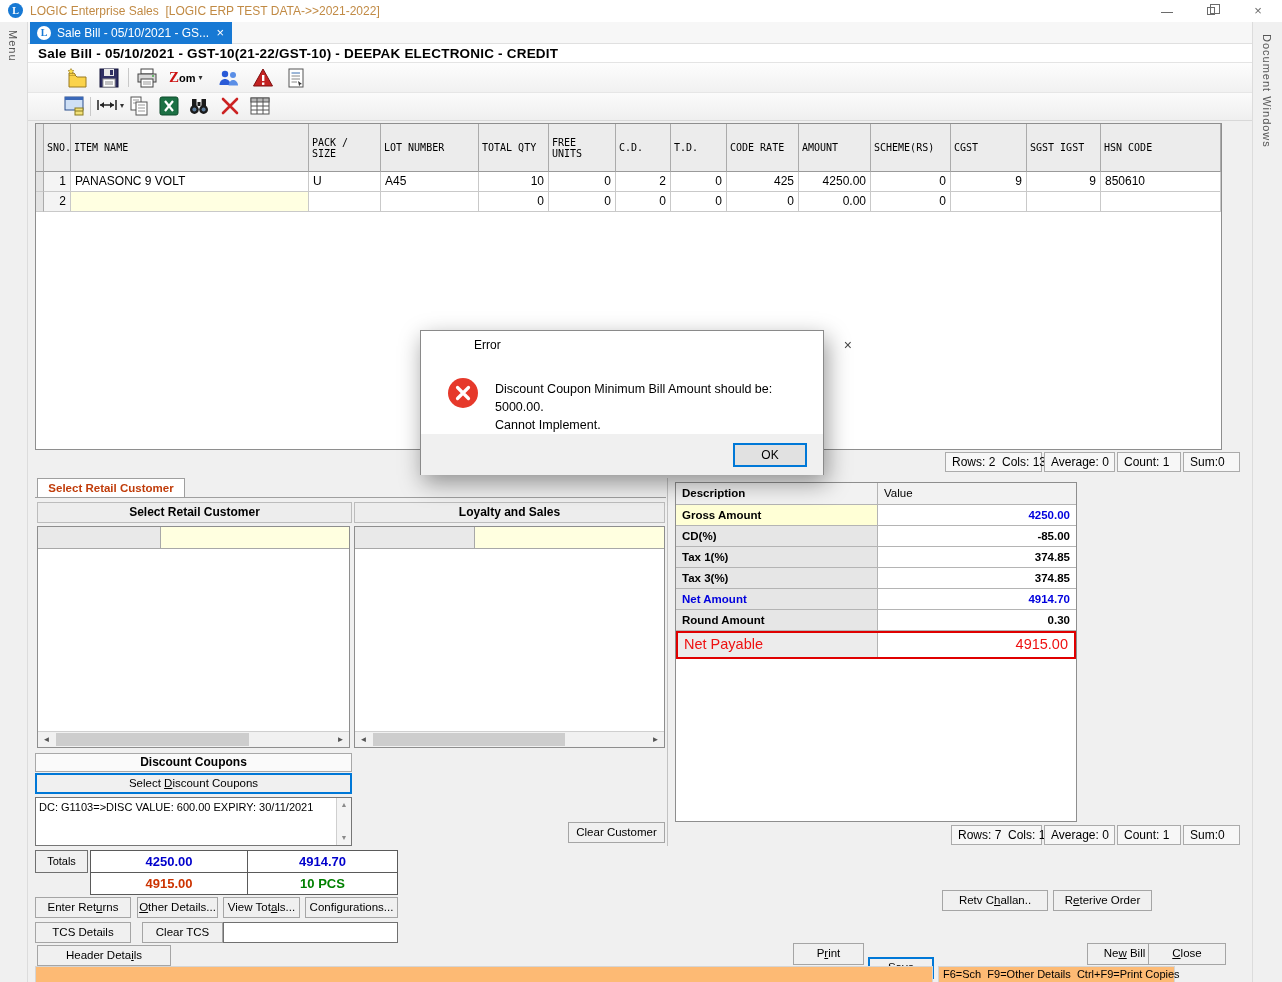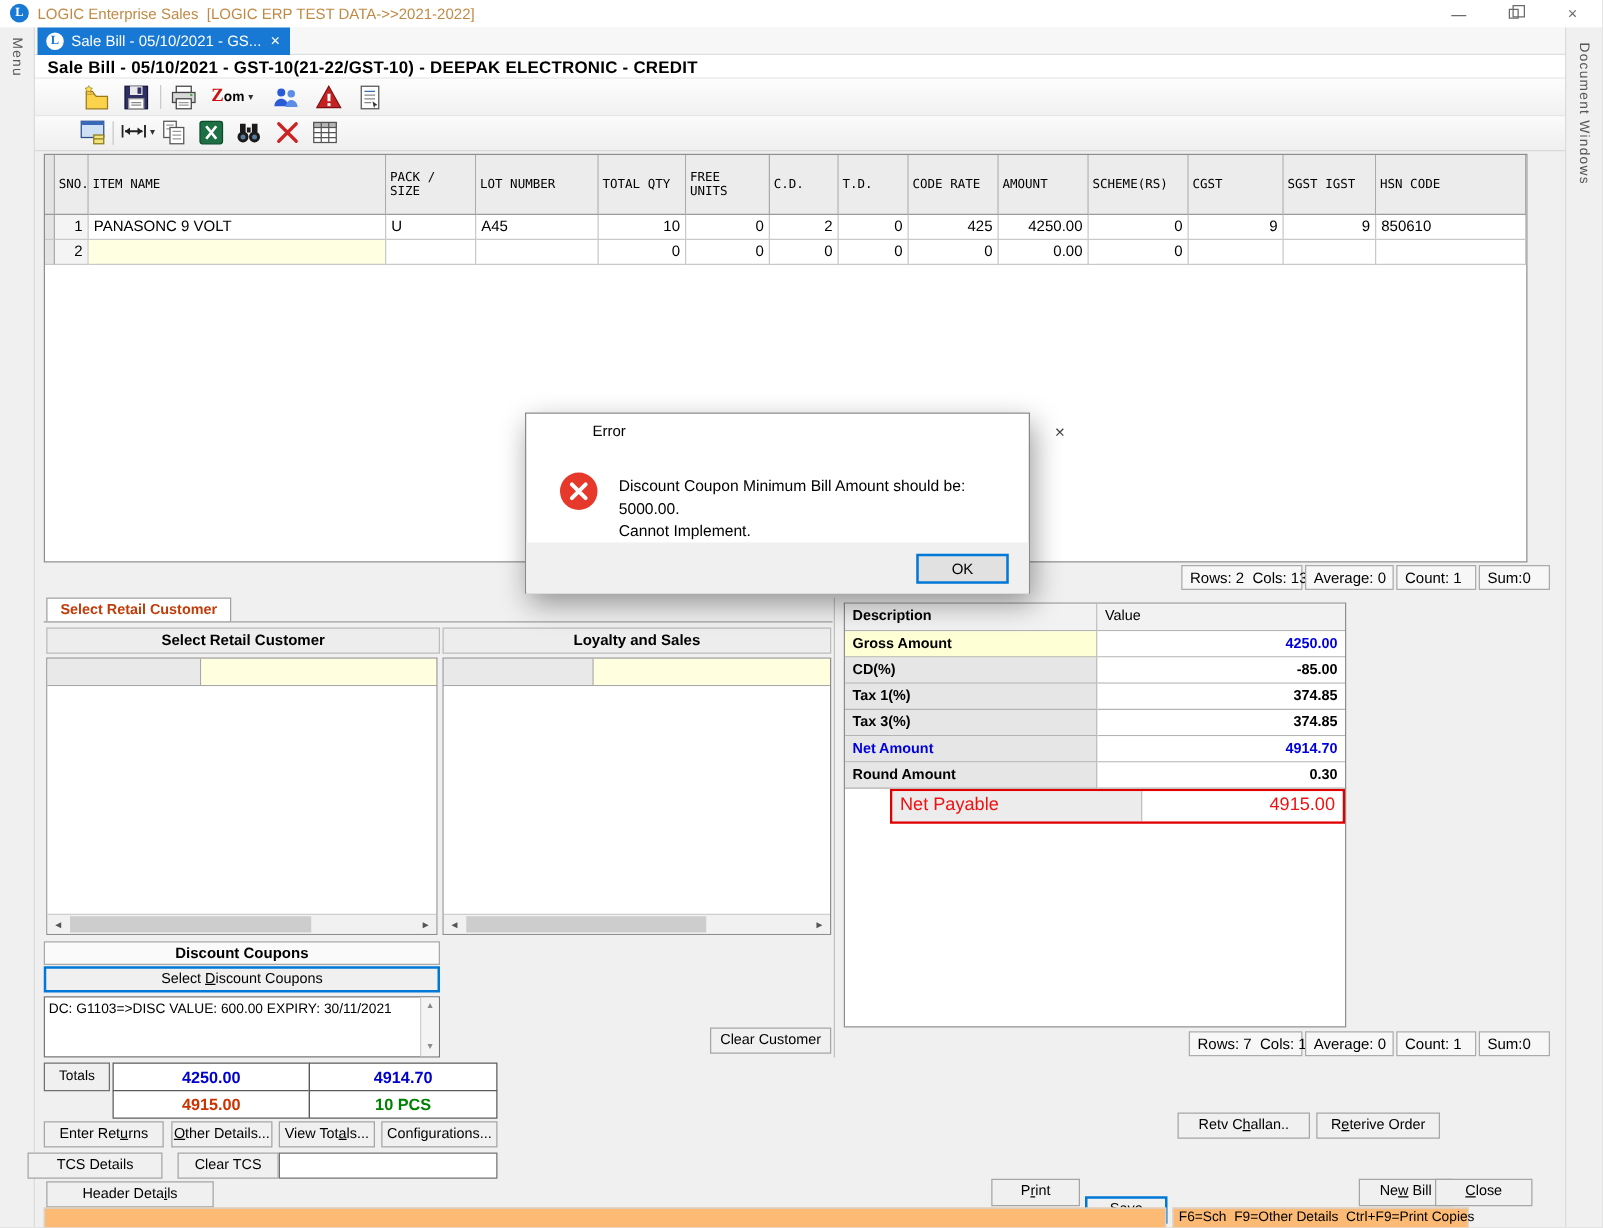--- a/index.html
+++ b/index.html
@@ -418,42 +418,42 @@
       <div class="sc sc-val">374.85</div>
     </div>
     <div class="srow">
       <div class="sc sc-desc s-blue">Net Amount</div>
       <div class="sc sc-val s-blue">4914.70</div>
     </div>
     <div class="srow">
       <div class="sc sc-desc">Round Amount</div>
       <div class="sc sc-val">0.30</div>
     </div>
-    <div class="srow srow-payable" style="grid-template-columns:200px minmax(0,1fr);margin-left:36px;">
+    <div class="srow srow-payable" style="grid-template-columns:200px minmax(0,1fr);">
       <div class="sc sc-desc">Net Payable</div>
       <div class="sc sc-val">4915.00</div>
     </div>
   </div>
 
   <div class="statusbox" style="left:951px; top:825px; width:91px;">Rows: 7  Cols: 1</div>
   <div class="statusbox" style="left:1044px; top:825px; width:71px;">Average: 0</div>
   <div class="statusbox" style="left:1117px; top:825px; width:64px;">Count: 1</div>
   <div class="statusbox" style="left:1183px; top:825px; width:57px;">Sum:0</div>
 
   <div class="abs tot-label">Totals</div>
   <div class="tot-box" style="left:90px; top:850px; width:158px; height:23px; color:#0000cc;">4250.00</div>
   <div class="tot-box" style="left:247px; top:850px; width:151px; height:23px; color:#0000cc;">4914.70</div>
   <div class="tot-box" style="left:90px; top:872px; width:158px; height:23px; color:#cc3300;">4915.00</div>
   <div class="tot-box" style="left:247px; top:872px; width:151px; height:23px; color:#008000;">10 PCS</div>
 
   <div class="btn" style="left:35px; top:897px; width:96px; height:21px; line-height:18px;">Enter Ret<u>u</u>rns</div>
   <div class="btn" style="left:137px; top:897px; width:81px; height:21px; line-height:18px;"><u>O</u>ther Details...</div>
   <div class="btn" style="left:223px; top:897px; width:77px; height:21px; line-height:18px;">View Tot<u>a</u>ls...</div>
   <div class="btn" style="left:305px; top:897px; width:93px; height:21px; line-height:18px;">Confi<u>g</u>urations...</div>
-  <div class="btn" style="left:22px; top:922px; width:108px; height:21px; line-height:18px;">TCS Details</div>
+  <div class="btn" style="left:35px; top:922px; width:96px; height:21px; line-height:18px;">TCS Details</div>
   <div class="btn" style="left:142px; top:922px; width:81px; height:21px; line-height:18px;">Clear TCS</div>
   <input class="abs" style="left: 223px; top: 922px; width: 175px; height: 21px; border: 1px solid rgb(112, 112, 112); background: rgb(255, 255, 255);">
   <div class="btn" style="left:37px; top:945px; width:134px; height:21px; line-height:18px;">Header Deta<u>i</u>ls</div>
 
   <div class="btn" style="left:942px; top:890px; width:106px; height:21px; line-height:18px;">Retv C<u>h</u>allan..</div>
   <div class="btn" style="left:1053px; top:890px; width:99px; height:21px; line-height:18px;">R<u>e</u>terive Order</div>
   <div class="btn" style="left:793px; top:943px; width:71px; height:22px; line-height:19px;">P<u>r</u>int</div>
   <div class="btn btn-focus" style="left:868px; top:943px; width:66px; height:22px; line-height:17px;margin-top:14px;"><u>S</u>ave</div>
   <div class="btn" style="left:1087px; top:943px; width:75px; height:22px; line-height:19px;">Ne<u>w</u> Bill</div>
   <div class="btn" style="left:1148px; top:943px; width:78px; height:22px; line-height:19px;"><u>C</u>lose</div>

